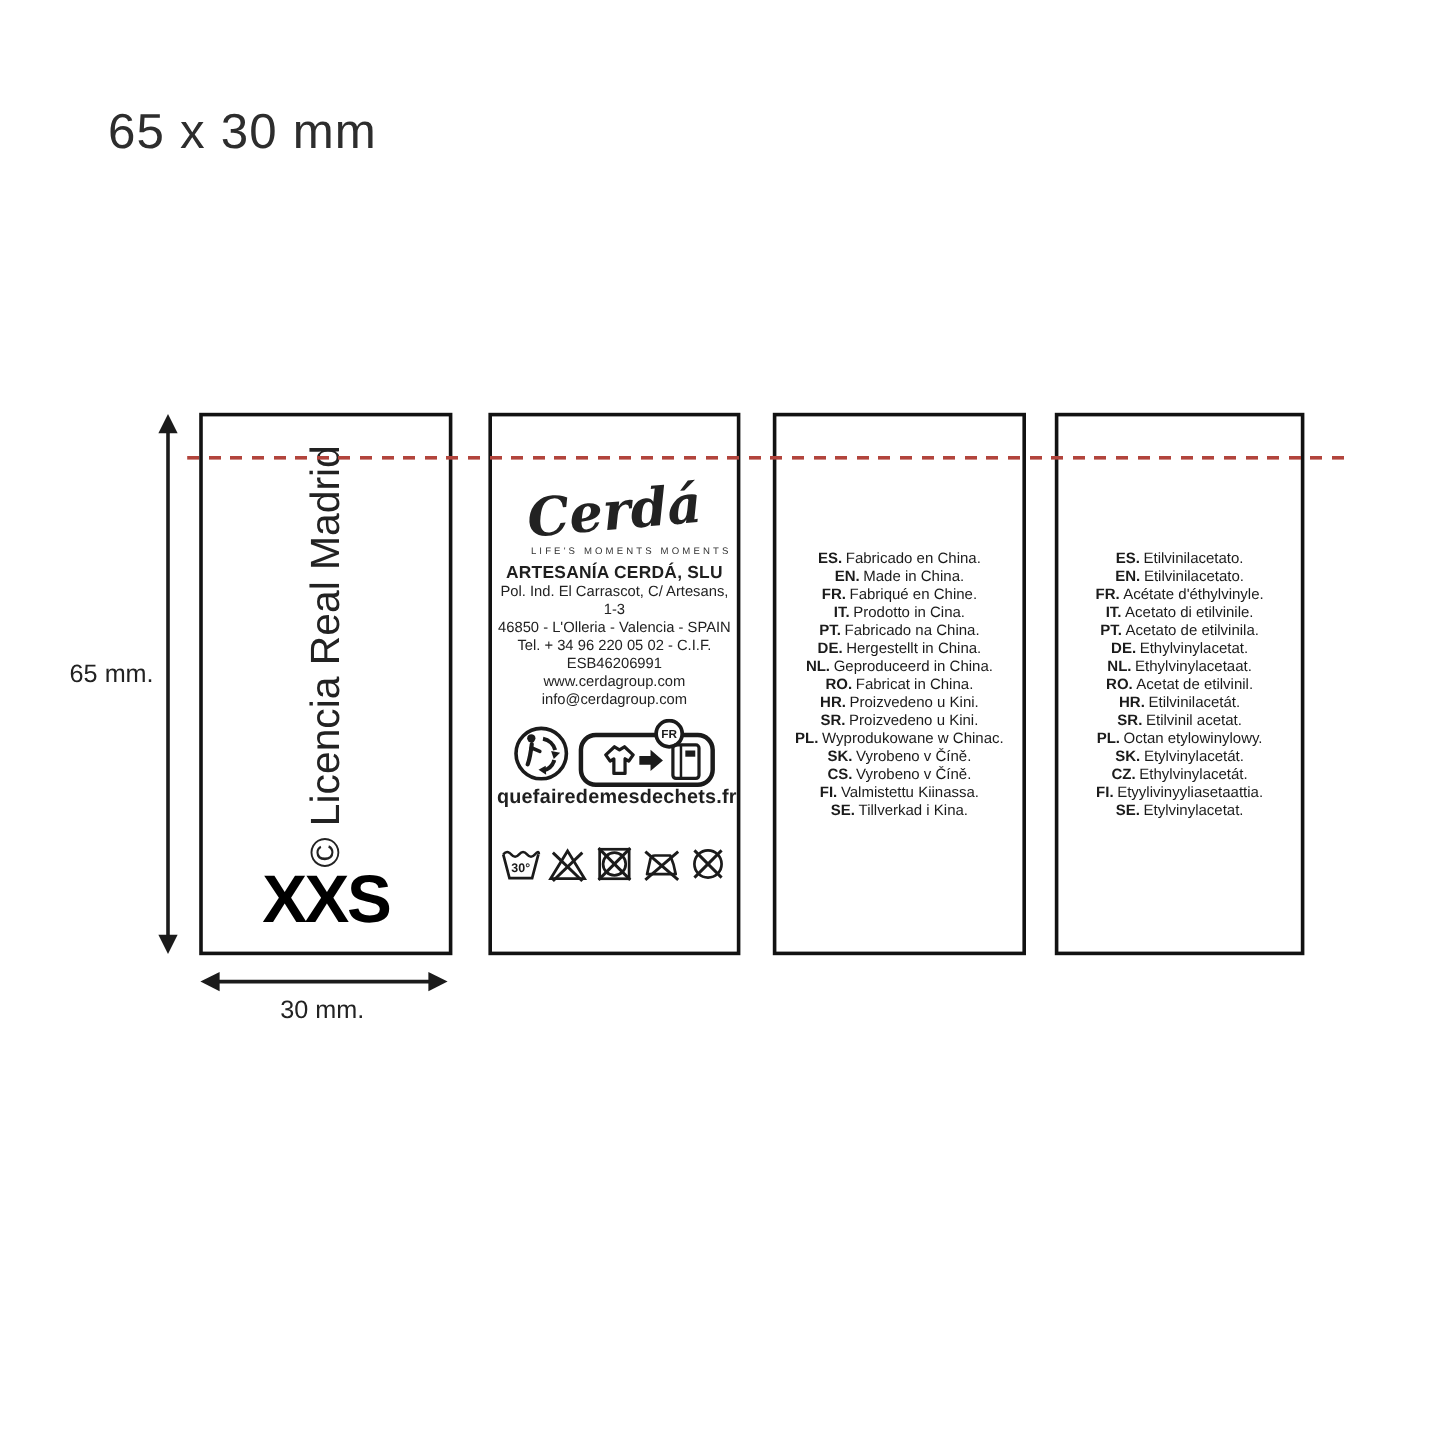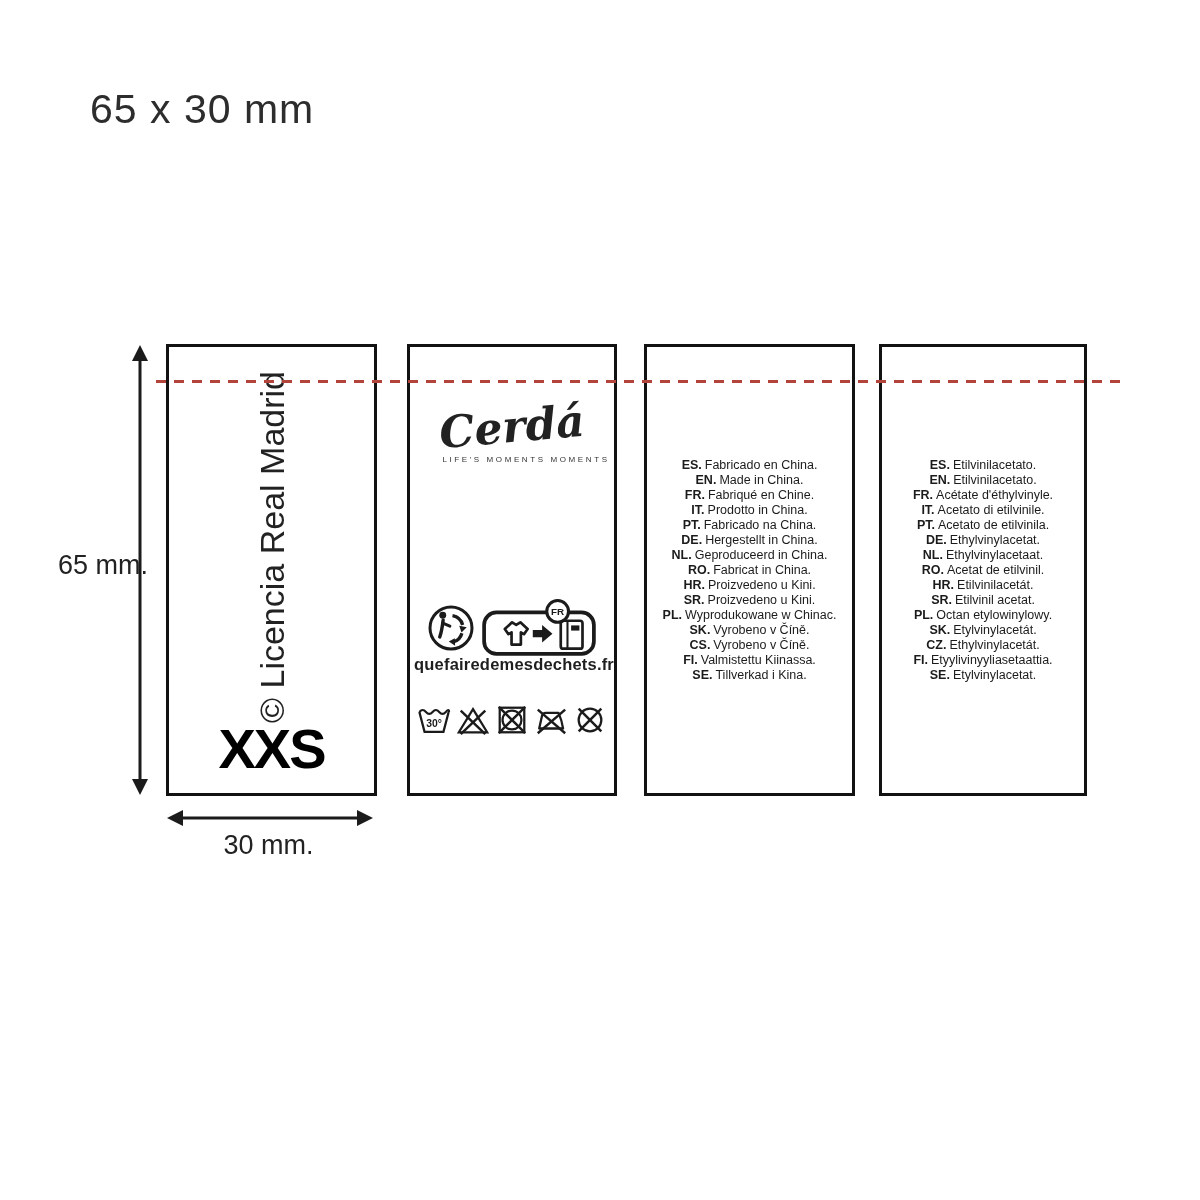--- a/index.html
+++ b/index.html
@@ -42,21 +42,21 @@
             align-items:center;gap:5px;}
 
   
   .lang-panel-inner{position:absolute;inset:0;display:flex;flex-direction:column;
                     justify-content:center;align-items:center;}
   .lang-line{font-size:12.5px;line-height:15px;text-align:center;white-space:nowrap;color:#1b1b1b;}
   .lang-line b{margin-right:3px;}
 
   
   .dim-arrow{position:absolute;}
-  .dim-label{position:absolute;font-size:27px;color:#222;}
+  .dim-label{position:absolute;font-size:21px;color:#222;}
   .label-65{left:58px;top:550px;}
   .label-30{left:166px;top:830px;width:205px;text-align:center;}
 
   svg .ln{stroke:#1b1b1b;fill:none;}
   svg .fl{fill:#1b1b1b;stroke:none;}
 </style>
 </head>
 <body>
 
 <div class="canvas">
@@ -67,20 +67,28 @@
 
   <div class="panel panel-1">
     <div class="license-rot">© Licencia Real Madrid</div>
     <div class="size-xxs">XXS</div>
   </div>
 
   <div class="panel panel-2">
     <div class="brand-logo">Cerdá</div>
     <div class="brand-tagline">LIFE'S MOMENTS MOMENTS</div>
 
+    <div class="company-block">
+      <div class="company-name">ARTESANÍA CERDÁ, SLU</div>
+      <div class="addr">Pol. Ind. El Carrascot, C/ Artesans, 1-3</div>
+      <div class="addr">46850 - L'Olleria - Valencia - SPAIN</div>
+      <div class="addr">Tel. + 34 96 220 05 02 - C.I.F. ESB46206991</div>
+      <div class="addr">www.cerdagroup.com</div>
+      <div class="addr">info@cerdagroup.com</div>
+    </div>
 
     <div class="recycle-row">
 
       <svg width="48" height="48" viewBox="0 0 64 64">
         <circle class="ln" cx="32" cy="32" r="28" stroke-width="4"></circle>
         <circle class="fl" cx="21" cy="15" r="4.6"></circle>
         <path class="ln" d="M21.5,21.5 C20.5,30 19.5,37 17,44" stroke-width="4.6" stroke-linecap="round"></path>
         <path class="ln" d="M21,25.5 L30.5,29.5" stroke-width="4" stroke-linecap="round"></path>
         <path class="ln" d="M34,15.5 a17,17 0 0 1 13.5,12.5" stroke-width="4.4"></path>
         <polygon class="fl" points="43,29 53,31 46,38"></polygon>
@@ -136,21 +144,21 @@
 
   <div class="panel panel-3">
     <div class="lang-panel-inner">
 
         <div class="lang-line"><b>ES.</b><span>Fabricado en China.</span></div>
 
         <div class="lang-line"><b>EN.</b><span>Made in China.</span></div>
 
         <div class="lang-line"><b>FR.</b><span>Fabriqué en Chine.</span></div>
 
-        <div class="lang-line"><b>IT.</b><span>Prodotto in China.</span></div>
+        <div class="lang-line"><b>IT.</b><span>Prodotto in Cina.</span></div>
 
         <div class="lang-line"><b>PT.</b><span>Fabricado na China.</span></div>
 
         <div class="lang-line"><b>DE.</b><span>Hergestellt in China.</span></div>
 
         <div class="lang-line"><b>NL.</b><span>Geproduceerd in China.</span></div>
 
         <div class="lang-line"><b>RO.</b><span>Fabricat in China.</span></div>
 
         <div class="lang-line"><b>HR.</b><span>Proizvedeno u Kini.</span></div>

